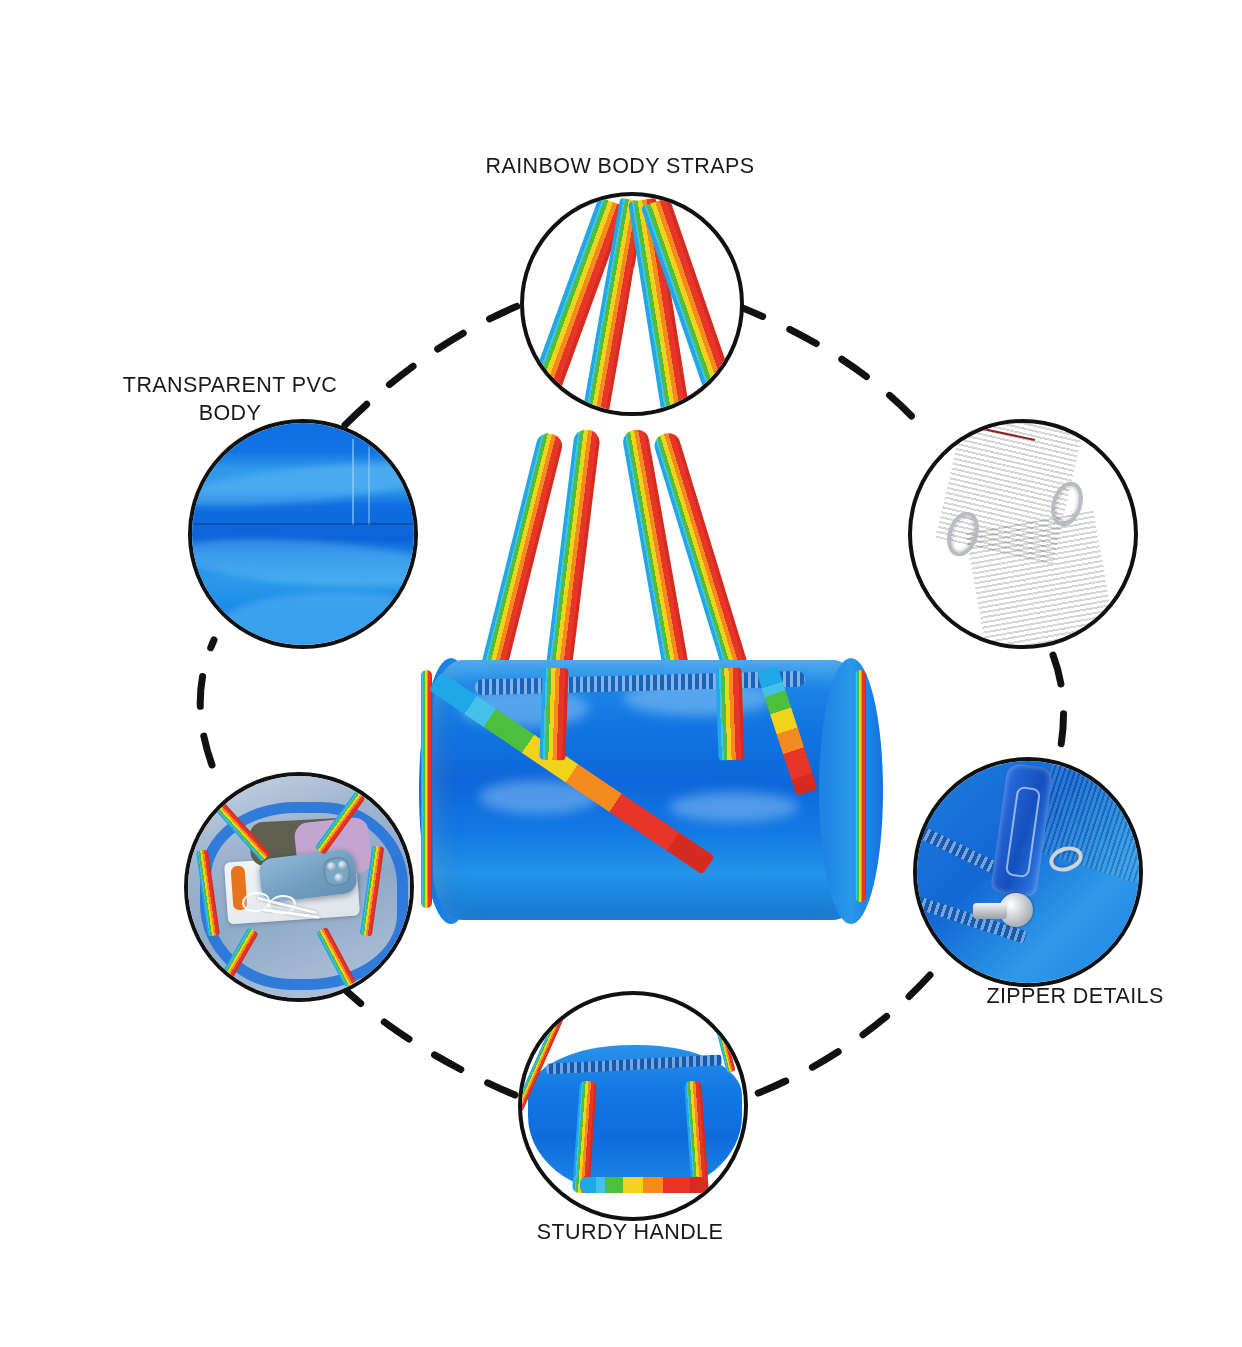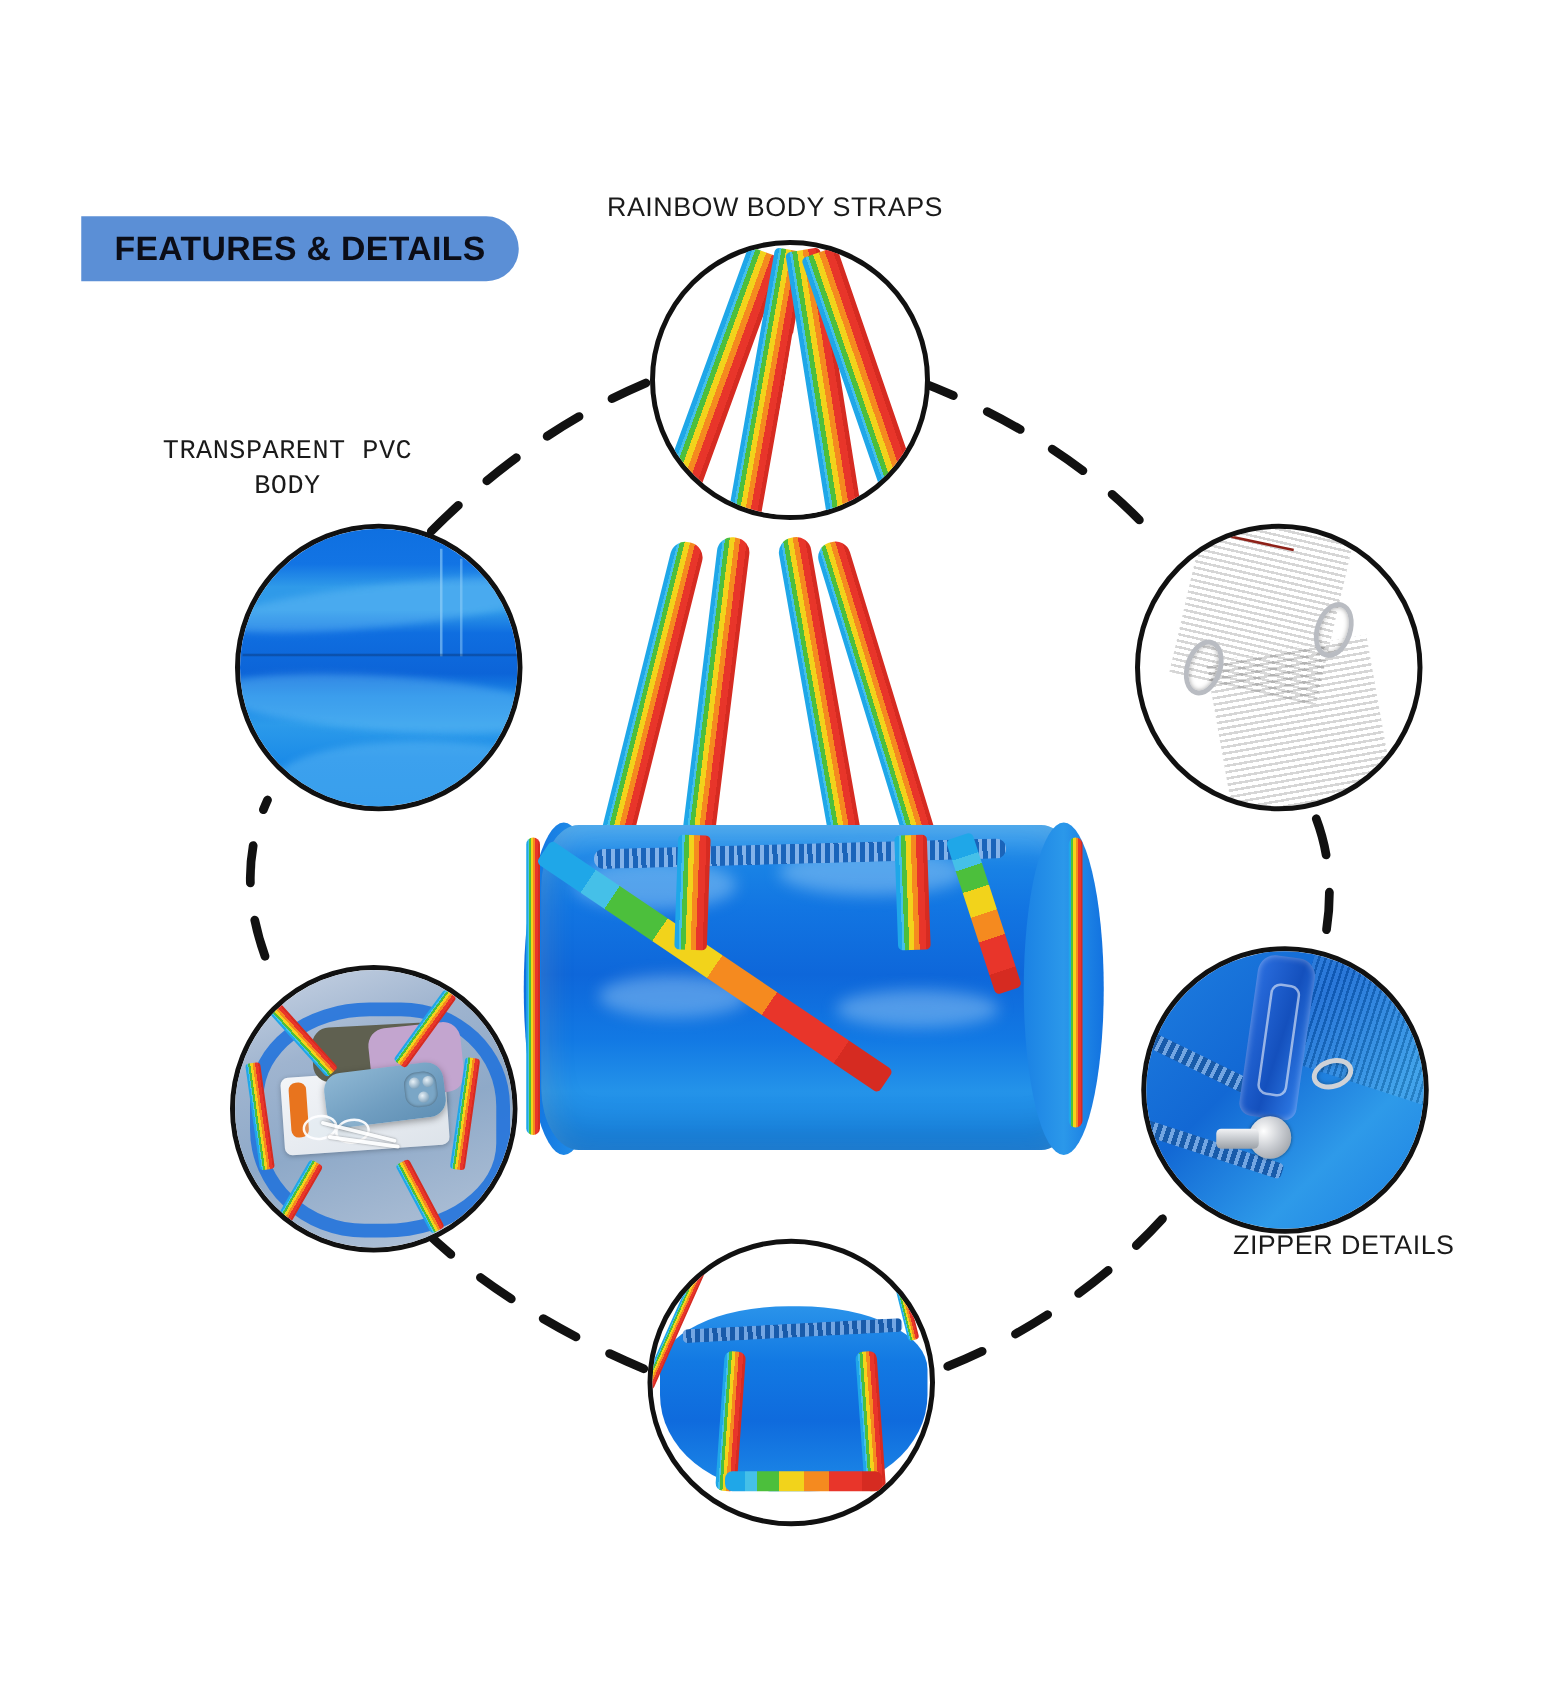--- a/index.html
+++ b/index.html
@@ -289,33 +289,31 @@
 
     <path d="M1053,655 C1070,700 1065,750 1048,790" fill="none" stroke="#111" stroke-width="7" stroke-linecap="round" stroke-dasharray="30 30"></path>
 
     <path d="M930,975 C880,1030 810,1075 745,1098" fill="none" stroke="#111" stroke-width="7" stroke-linecap="round" stroke-dasharray="30 30"></path>
 
     <path d="M515,1095 C455,1070 385,1030 335,980" fill="none" stroke="#111" stroke-width="7" stroke-linecap="round" stroke-dasharray="30 30"></path>
 
     <path d="M212,765 C196,720 196,680 214,640" fill="none" stroke="#111" stroke-width="7" stroke-linecap="round" stroke-dasharray="30 30"></path>
   </svg>
 
-  <div id="features-badge">
-    <span class="badge-text">FEATURES &amp; DETAILS</span>
-  </div>
 
   <div class="callout-label" style="left:455px; top:152px; width:330px;">RAINBOW BODY STRAPS</div>
 
-  <div class="callout-label" style="left:95px; top:347px; width:270px;font-family:Liberation Mono, monospace;">TRANSPARENT PVC
+  <div class="callout-label" style="left:95px; top:371px; width:270px;">TRANSPARENT PVC
 BODY</div>
 
 
 
   <div class="callout-label" style="left:930px; top:982px; width:290px;">ZIPPER DETAILS</div>
 
+  <div class="callout-label" style="left:500px; top:1218px; width:260px;">STURDY  HANDLE</div>
 
   <div class="inset" style="left:520px; top:192px; width:216px; height:216px;">
     <div class="inset-media">
 
       <div class="rainbow-v strap-band" style="left:74px; top:6px; width:30px; height:250px; transform: rotate(20deg); border-radius:4px;"></div>
       <div class="rainbow-v strap-band" style="left:96px; top:4px; width:26px; height:250px; transform: rotate(10deg); border-radius:4px;"></div>
 
       <div class="rainbow-v strap-band" style="left:104px; top:4px; width:28px; height:250px; transform: rotate(-9deg); border-radius:4px;"></div>
       <div class="rainbow-v strap-band" style="left:116px; top:6px; width:30px; height:250px; transform: rotate(-19deg); border-radius:4px;"></div>
 

